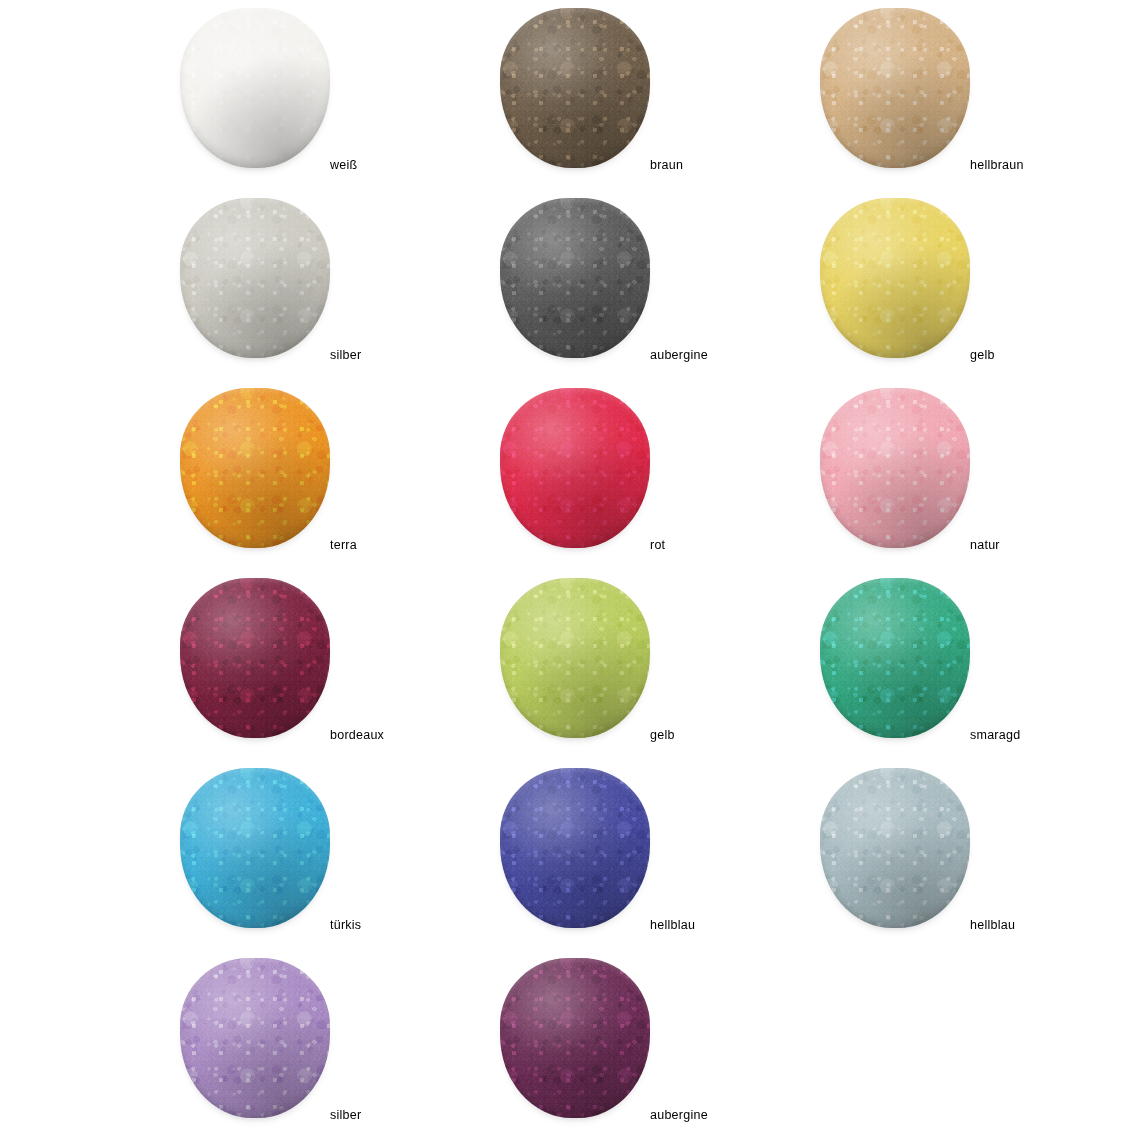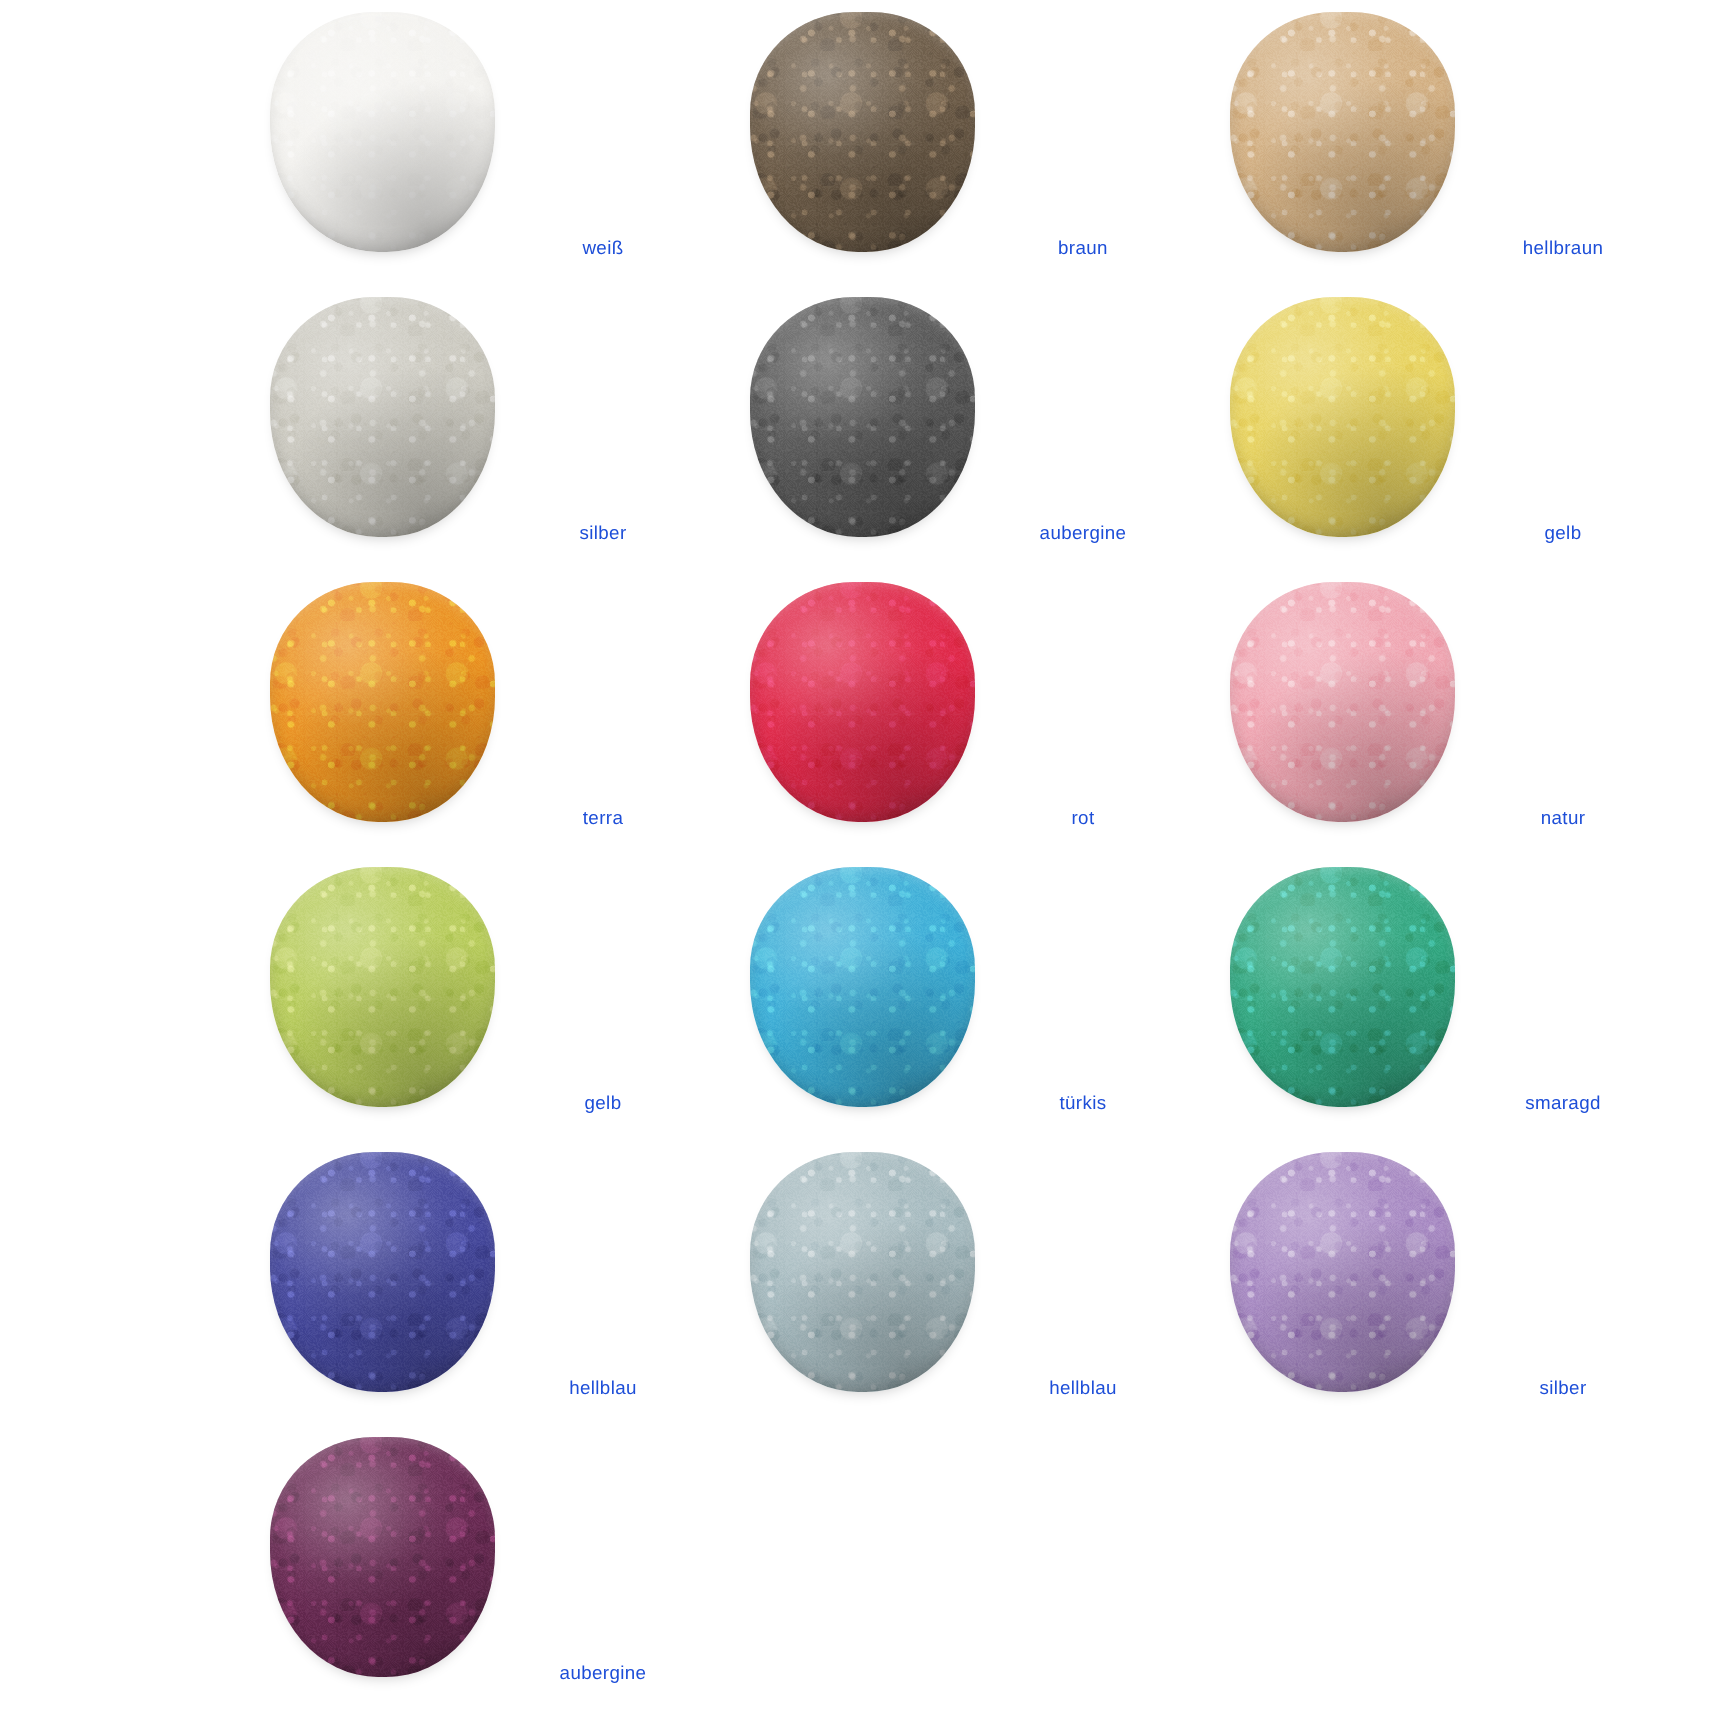--- a/index.html
+++ b/index.html
@@ -84,24 +84,24 @@
     position:absolute; inset:0;
     border-radius:inherit;
     box-shadow:inset 0 -7px 14px -7px rgba(0,0,0,0.30), inset 0 6px 12px -8px rgba(255,255,255,0.45);
   }
   .swatch-label {
     position:absolute;
     left:150px;
     top:150px;
     width:150px;
     font-size:12.5px;
-    color:#1d4ed8;
+    color:#000000;
     letter-spacing:0.25px;
     white-space:nowrap;
-    text-align:center;
+    text-align:left;
     padding-right:6px;
   }
 </style>
 </head>
 <body>
 
 <div id="swatch-sheet">
   <div class="swatch-grid">
   <div class="swatch-cell">
     <div class="cushion-wrap">
@@ -214,58 +214,70 @@
         <div class="base" style="background: rgb(240, 168, 180);"></div>
         <div class="tex"></div>
         <div class="fuzz"></div>
         <div class="shade"></div>
         <div class="rim"></div>
       </div>
     </div>
     <div class="swatch-label">natur</div>
   </div>
 
+  <div class="swatch-cell">
+    <div class="cushion-wrap">
+      <div class="cushion">
+        <div class="base" style="background: rgb(125, 35, 64);"></div>
+        <div class="tex"></div>
+        <div class="fuzz"></div>
+        <div class="shade"></div>
+        <div class="rim"></div>
+      </div>
+    </div>
+    <div class="swatch-label">bordeaux</div>
+  </div>
 
   <div class="swatch-cell">
     <div class="cushion-wrap">
       <div class="cushion">
         <div class="base" style="background: rgb(185, 205, 94);"></div>
         <div class="tex"></div>
         <div class="fuzz"></div>
         <div class="shade"></div>
         <div class="rim"></div>
       </div>
     </div>
     <div class="swatch-label">gelb</div>
   </div>
 
   <div class="swatch-cell">
     <div class="cushion-wrap">
       <div class="cushion">
+        <div class="base" style="background: rgb(52, 169, 131);"></div>
+        <div class="tex"></div>
+        <div class="fuzz"></div>
+        <div class="shade"></div>
+        <div class="rim"></div>
+      </div>
+    </div>
+    <div class="swatch-label">smaragd</div>
+  </div>
+
+  <div class="swatch-cell">
+    <div class="cushion-wrap">
+      <div class="cushion">
         <div class="base" style="background: rgb(62, 176, 216);"></div>
         <div class="tex"></div>
         <div class="fuzz"></div>
         <div class="shade"></div>
         <div class="rim"></div>
       </div>
     </div>
     <div class="swatch-label">türkis</div>
-  </div>
-
-  <div class="swatch-cell">
-    <div class="cushion-wrap">
-      <div class="cushion">
-        <div class="base" style="background: rgb(52, 169, 131);"></div>
-        <div class="tex"></div>
-        <div class="fuzz"></div>
-        <div class="shade"></div>
-        <div class="rim"></div>
-      </div>
-    </div>
-    <div class="swatch-label">smaragd</div>
   </div>
 
   <div class="swatch-cell">
     <div class="cushion-wrap">
       <div class="cushion">
         <div class="base" style="background: rgb(71, 74, 158);"></div>
         <div class="tex"></div>
         <div class="fuzz"></div>
         <div class="shade"></div>
         <div class="rim"></div>

